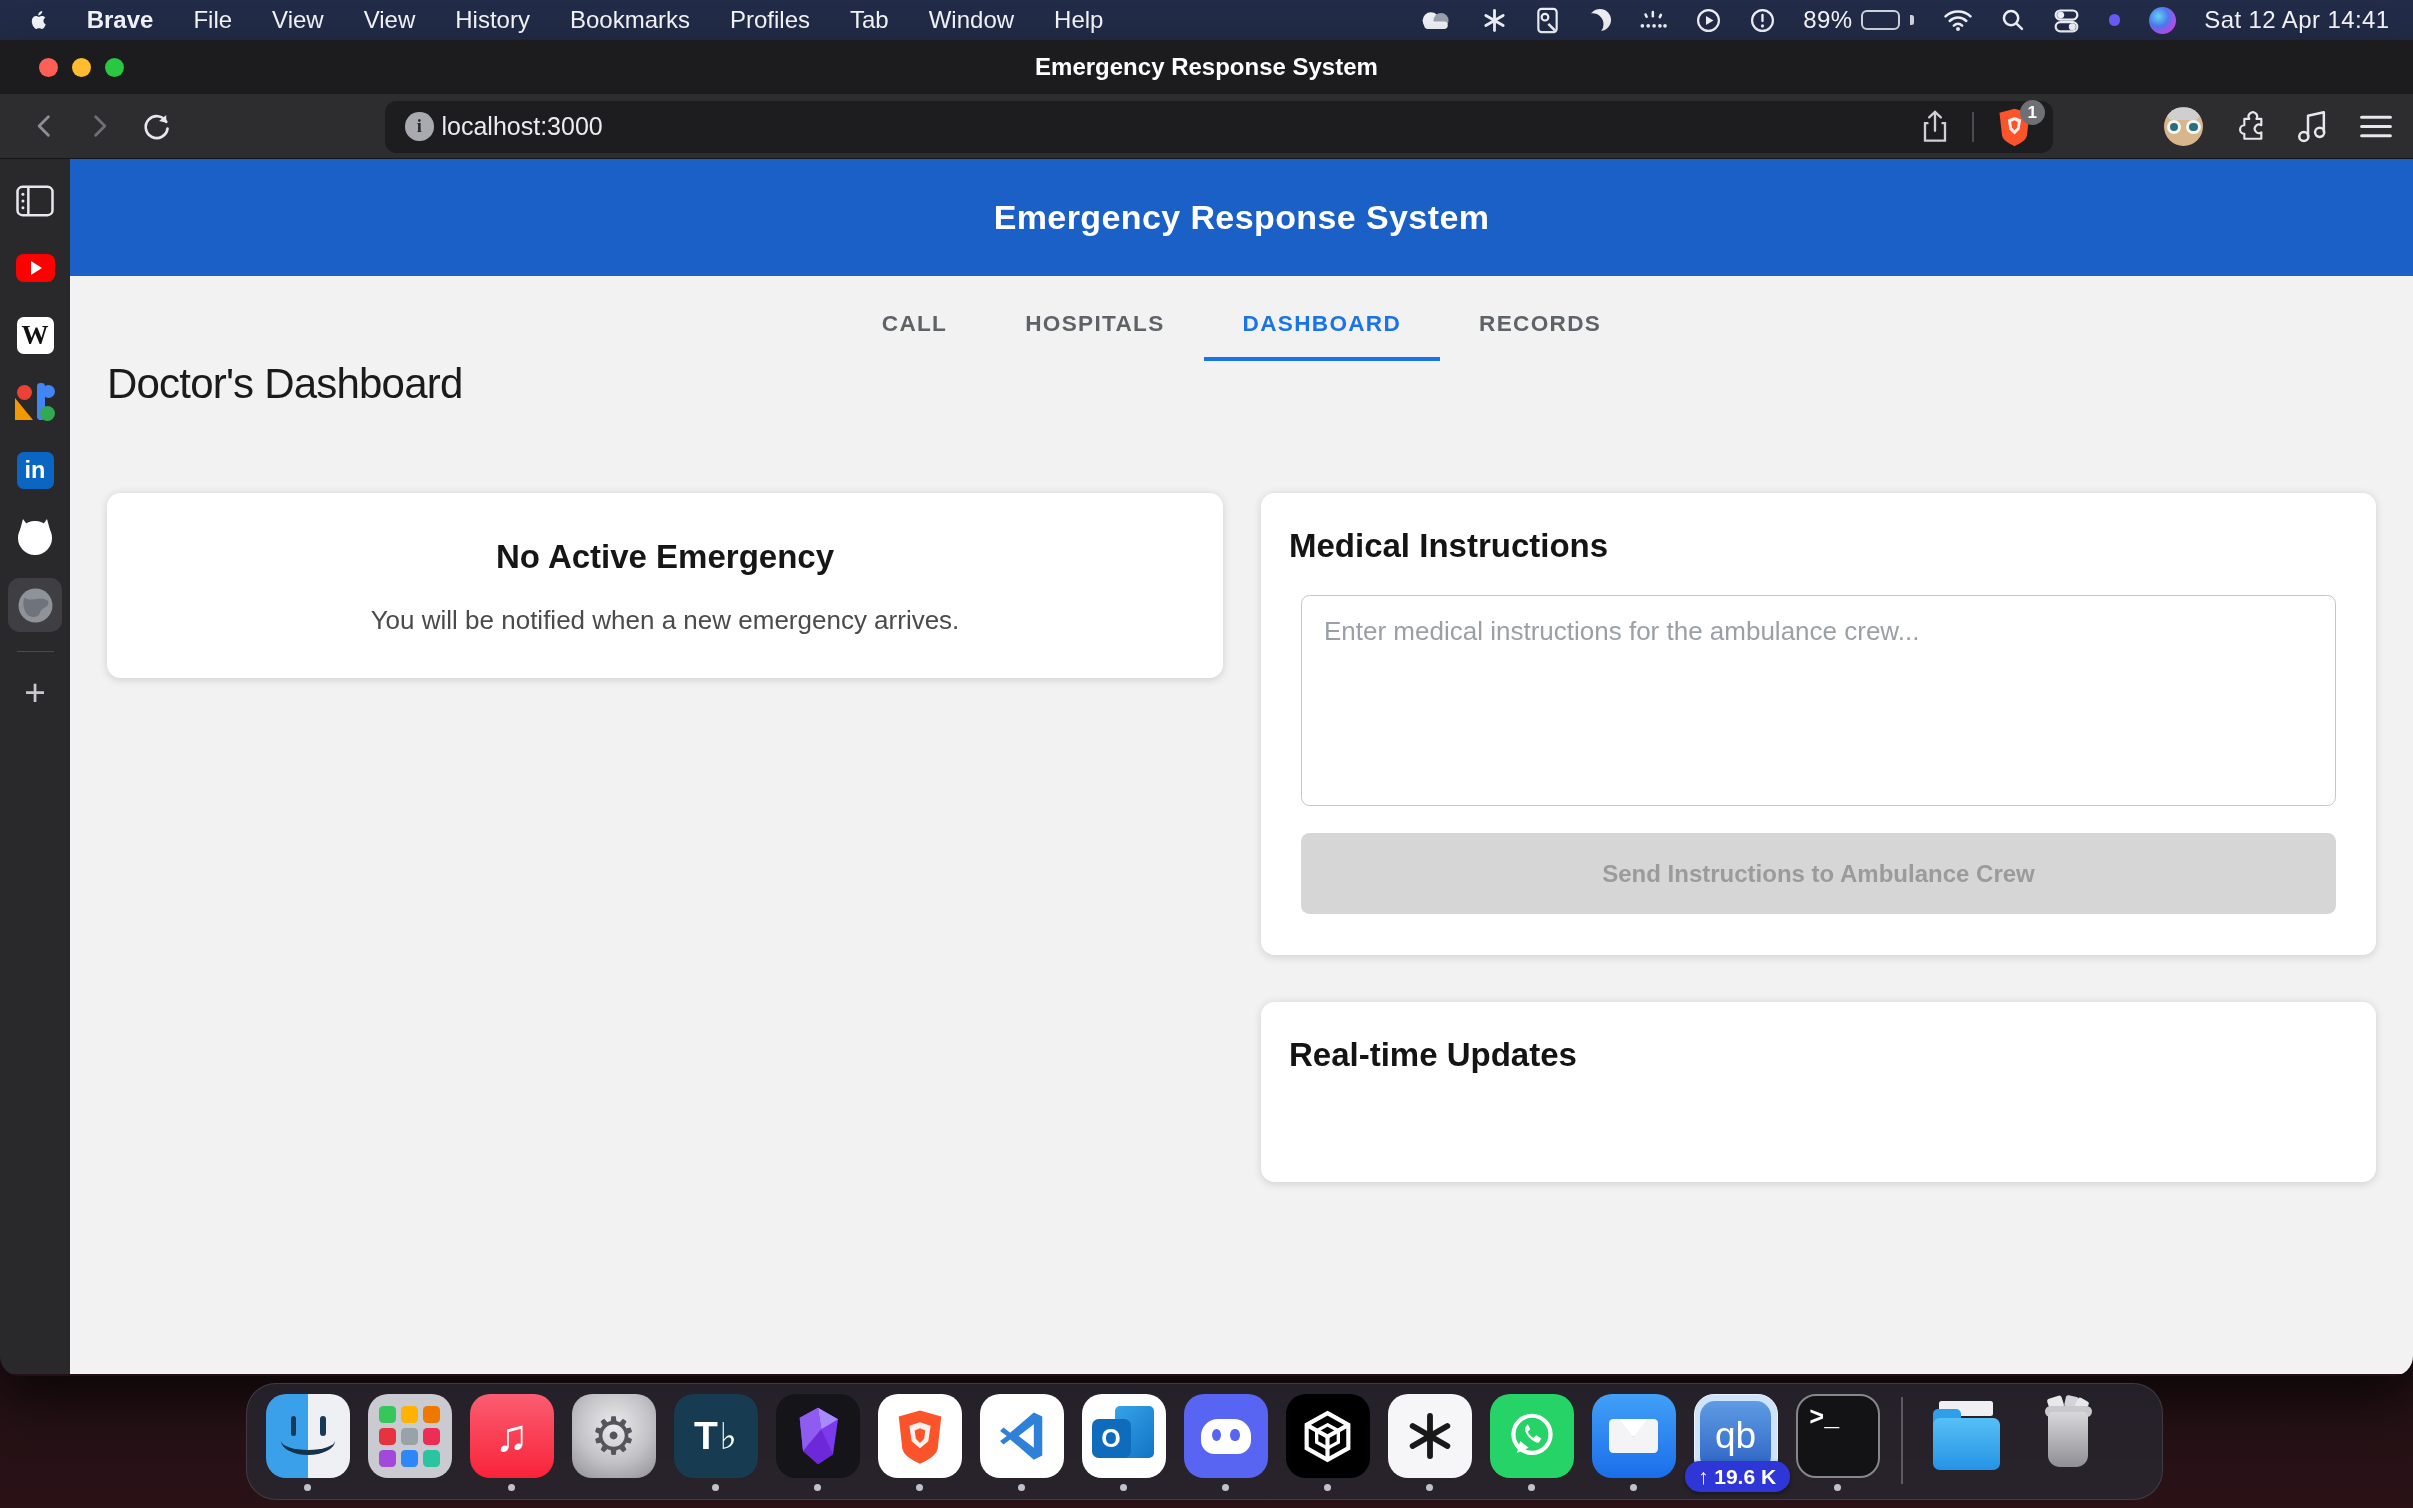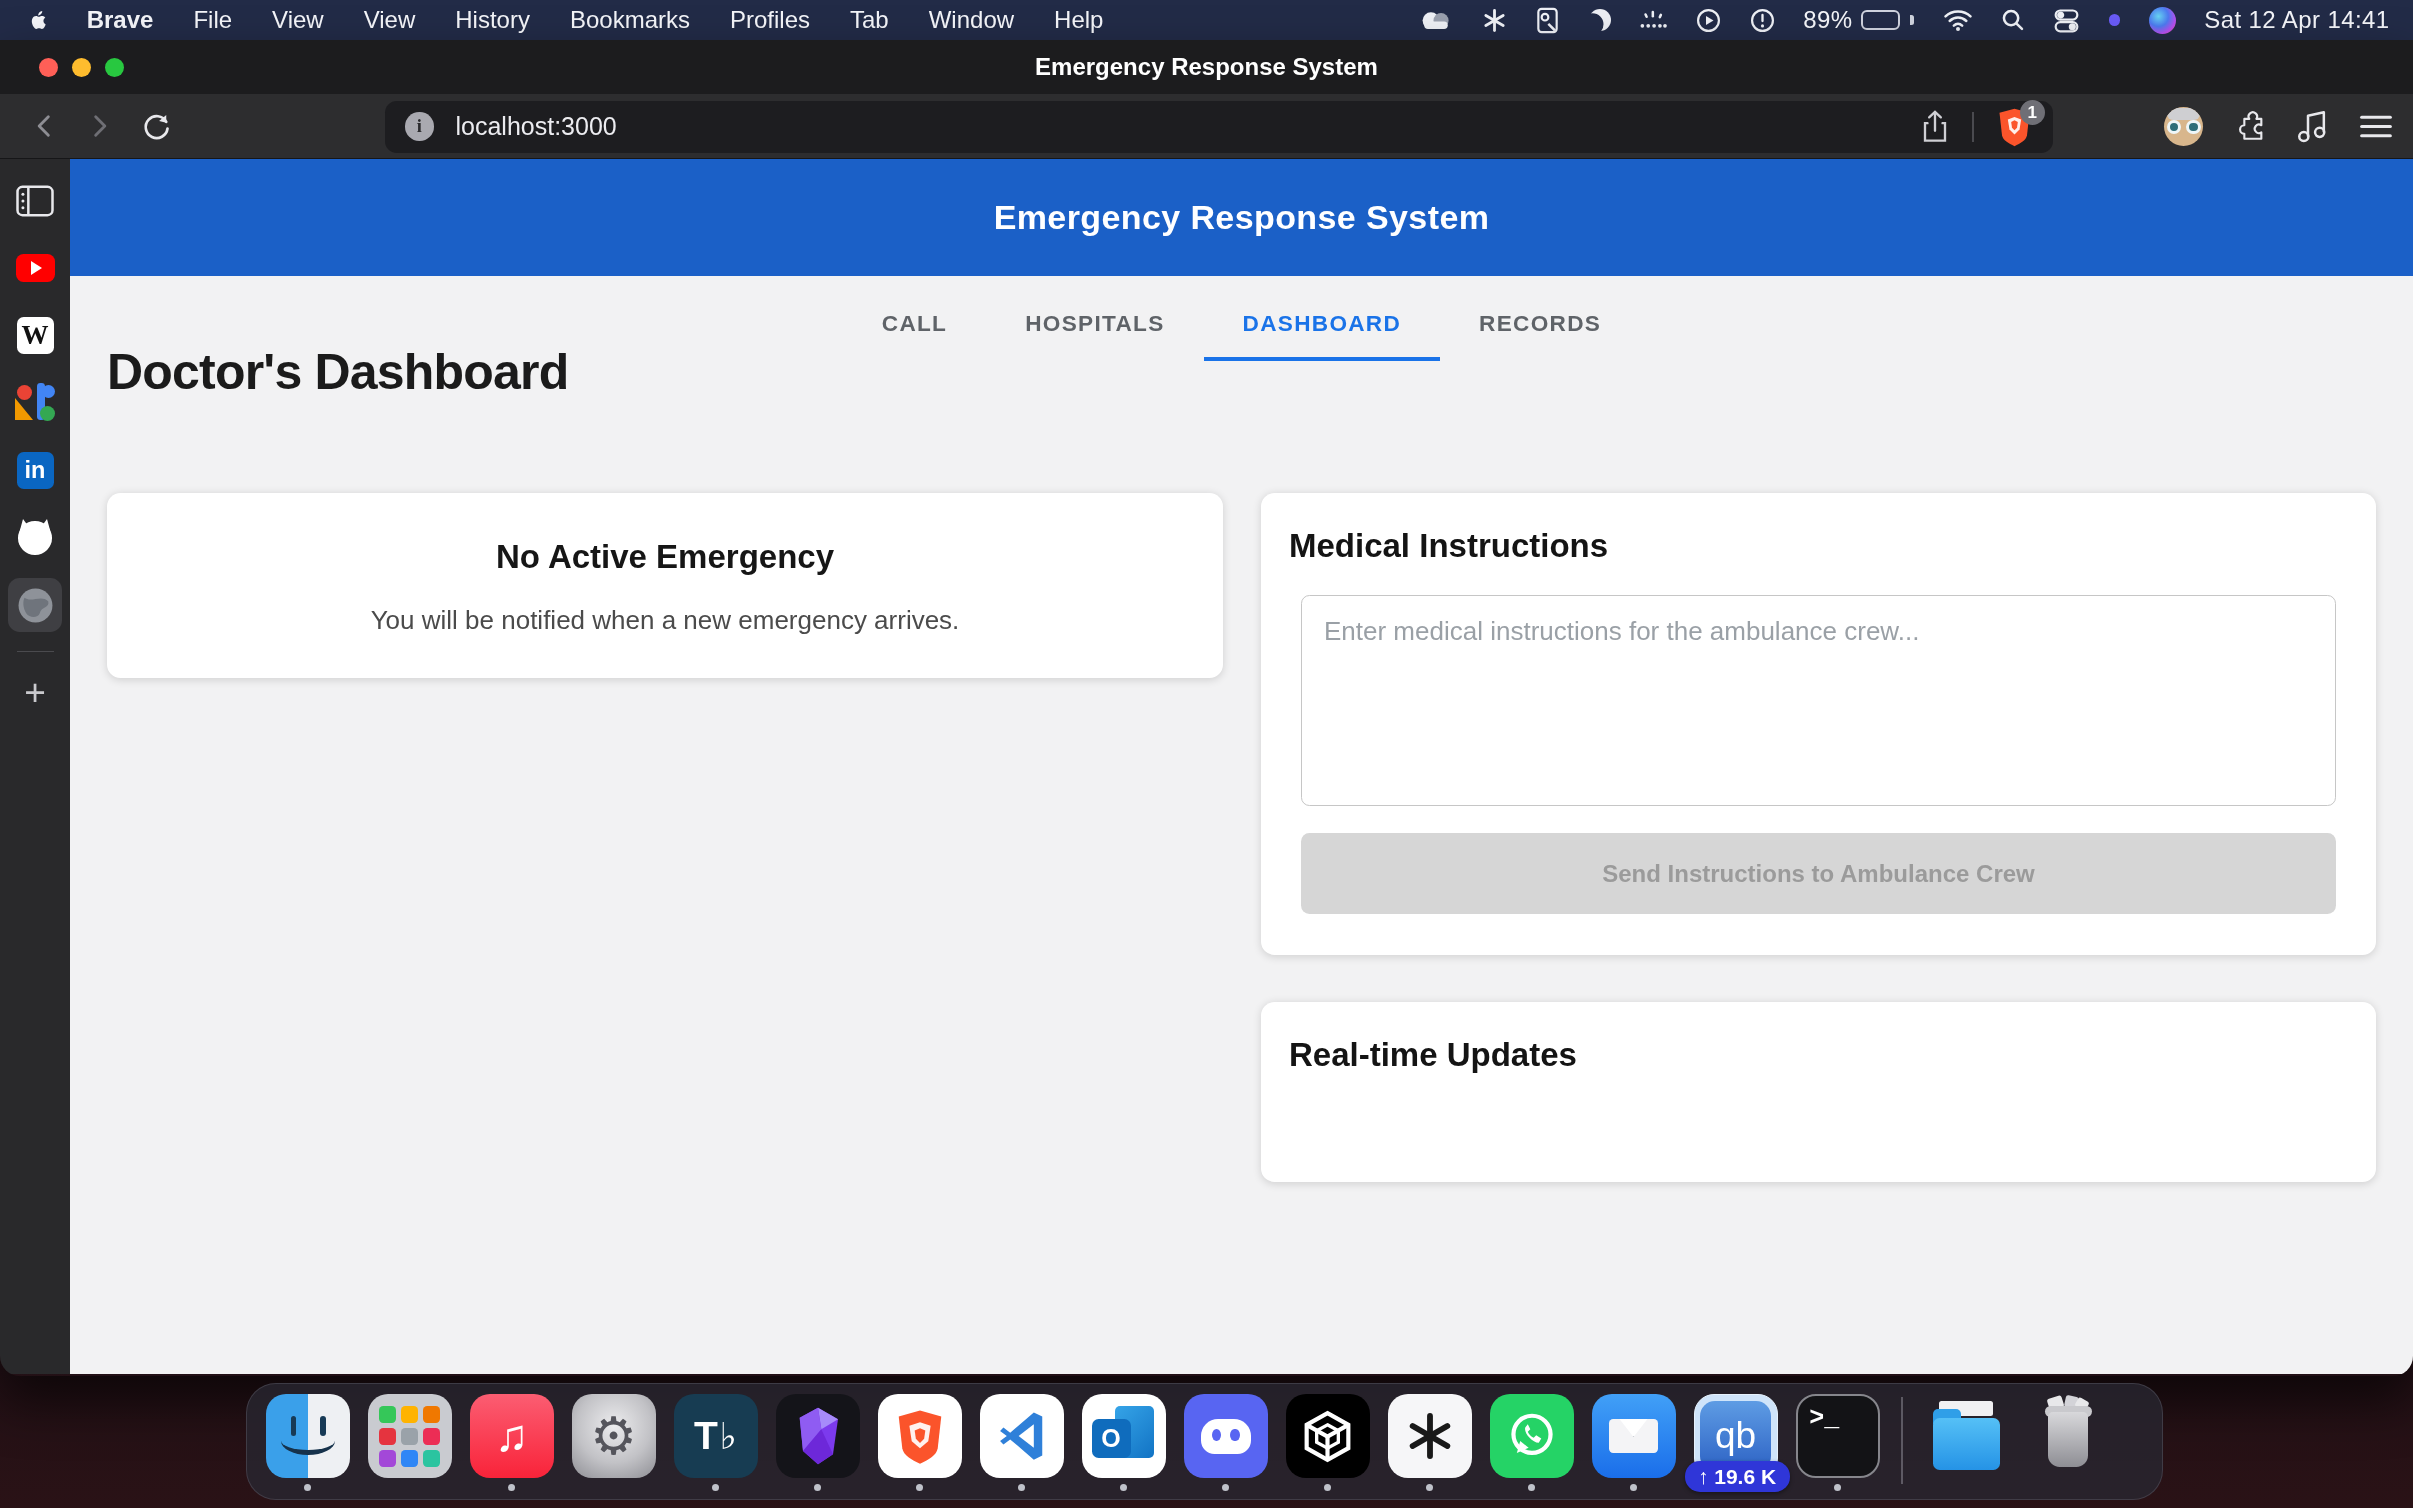--- a/index.html
+++ b/index.html
@@ -35,21 +35,21 @@
   .light { width:19px; height:19px; border-radius:50%; }
   .light.red{ background:#ff5f57; } .light.yellow{ background:#febc2e; } .light.green{ background:#28c840; }
   .win-title { color:#fff; font-weight:700; font-size:24px; }
 
   .toolbar { height:65px; background:#2d2d2f; border-bottom:1.7px solid #161618; position:relative; }
   .nav-ic { position:absolute; top:0; height:64px; display:flex; align-items:center; }
   .addr { position:absolute; left:385px; top:6.7px; width:1668px; height:52px; background:#1d1d20;
     border-radius:11.7px; display:flex; align-items:center; padding:0 20px; }
   .info-badge { width:28.5px; height:28.5px; border-radius:50%; background:#a9a9b0; color:#2b2b2e;
     font-weight:700; font-size:18.4px; display:flex; align-items:center; justify-content:center; font-family:"Liberation Serif",serif; }
-  .url { color:#ececf0; font-size:25px; margin-left:22px; }
+  .url { color:#ececf0; font-size:25px; margin-left:8px; }
   .addr-right { margin-left:auto; display:flex; align-items:center; gap:22px; }
   .addr-div { width:1.7px; height:30px; background:#4a4a4f; }
   .shield-wrap { position:relative; width:37px; height:40px; }
   .shield-badge { position:absolute; top:-6.7px; right:-11.7px; min-width:25px; height:25px; border-radius:50%;
     background:#6f6f76; color:#fff; font-size:17px; font-weight:700; display:flex; align-items:center; justify-content:center; }
   .tb-right { position:absolute; right:20px; top:0; height:64px; display:flex; align-items:center; gap:30px; }
   .avatar { width:39px; height:39px; border-radius:50%; background:#d8b68c; position:relative; overflow:hidden; }
   .avatar::before { content:""; position:absolute; top:1.7px; left:3.4px; right:3.4px; height:11.7px; border-radius:6.7px; background:#cfcfd2; }
   .avatar .gl { position:absolute; top:13.4px; left:2.5px; width:14.2px; height:14.2px; border:3.4px solid #eef6f8; border-radius:50%; background:#2e6e79; }
   .avatar .gl.r { left:auto; right:2.5px; }
@@ -81,21 +81,21 @@
 
   
   .page { flex:1; background:#f2f2f3; position:relative; }
   .page-header { position:absolute; top:0; left:0; right:0; height:117px; background:#1b60c7;
     display:flex; align-items:center; justify-content:center; }
   .page-header h1 { color:#fff; font-size:34px; font-weight:700; letter-spacing:0.4px; }
   .tabs { position:absolute; top:132px; left:0; right:0; height:70px; display:flex; justify-content:center; }
   .tab { padding:0 39px; display:flex; align-items:center; font-size:22.6px; font-weight:700;
     letter-spacing:1.3px; color:#5f6368; border-bottom:4.2px solid transparent; }
   .tab.active { color:#1a73e8; border-bottom-color:#1a73e8; }
-  .h1-dash { position:absolute; left:37px; top:184px; font-size:50px; font-weight:700; color:#1b1b1b; letter-spacing:-0.8px; }
+  .h1-dash { position:absolute; left:37px; top:201px; font-size:42px; font-weight:400; color:#1b1b1b; letter-spacing:-0.8px; }
   .avail { position:absolute; right:39px; top:207px; width:265px; height:85px; background:#4f9251; border-radius:11.7px;
     box-shadow:0 2.5px 6.7px rgba(0,0,0,.25); display:flex; align-items:center; padding-left:30px; }
   .switch { position:relative; width:62px; height:27px; border-radius:13.4px; background:#6ea670; }
   .switch .thumb { position:absolute; right:-5px; top:-6.7px; width:40px; height:40px; border-radius:50%;
     background:#2e7d32; box-shadow:0 2.5px 5px rgba(0,0,0,.35); }
   .avail-label { margin-left:32px; font-size:26px; color:#173a19; }
 
   .card { position:absolute; background:#fff; border-radius:13.4px; box-shadow:0 1.7px 8.4px rgba(0,0,0,.14); }
   .card-emerg { left:37px; top:334px; width:1116px; height:185px; text-align:center; }
   .card-emerg h2 { font-size:33px; font-weight:700; color:#161616; margin-top:45px; }

